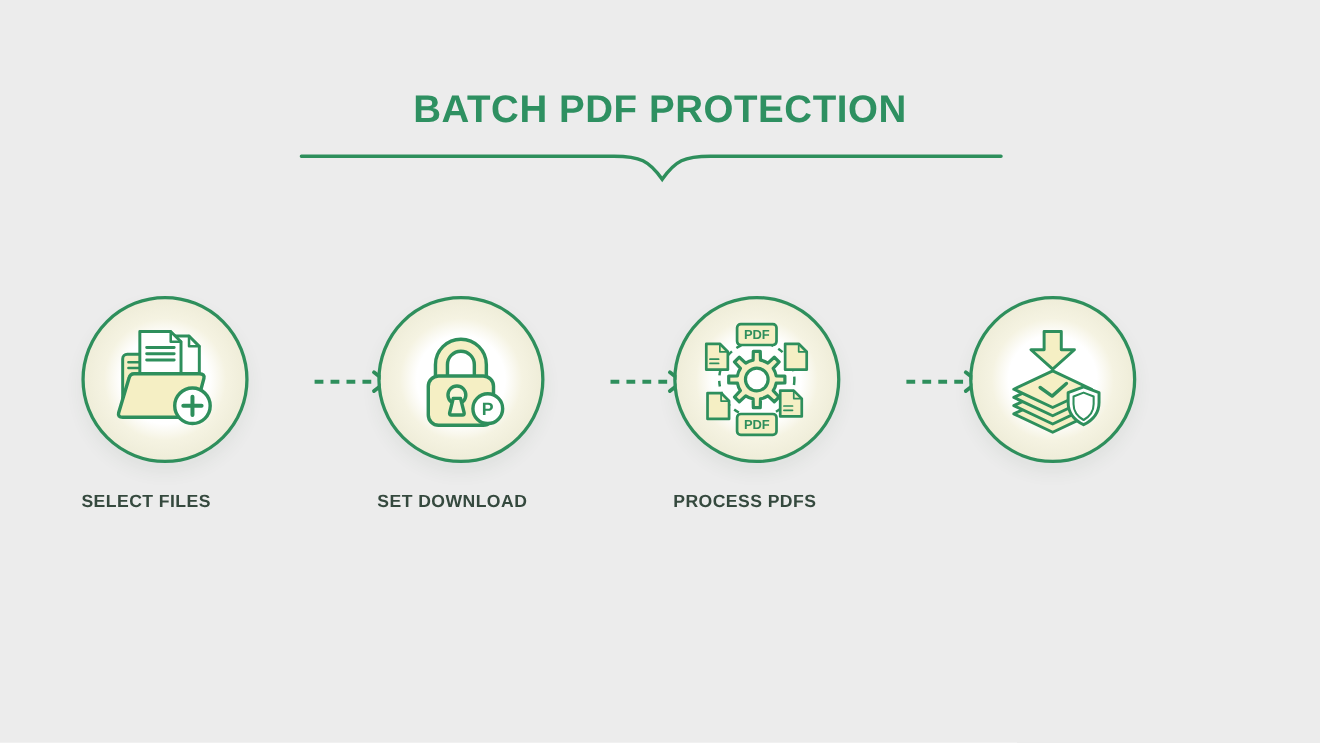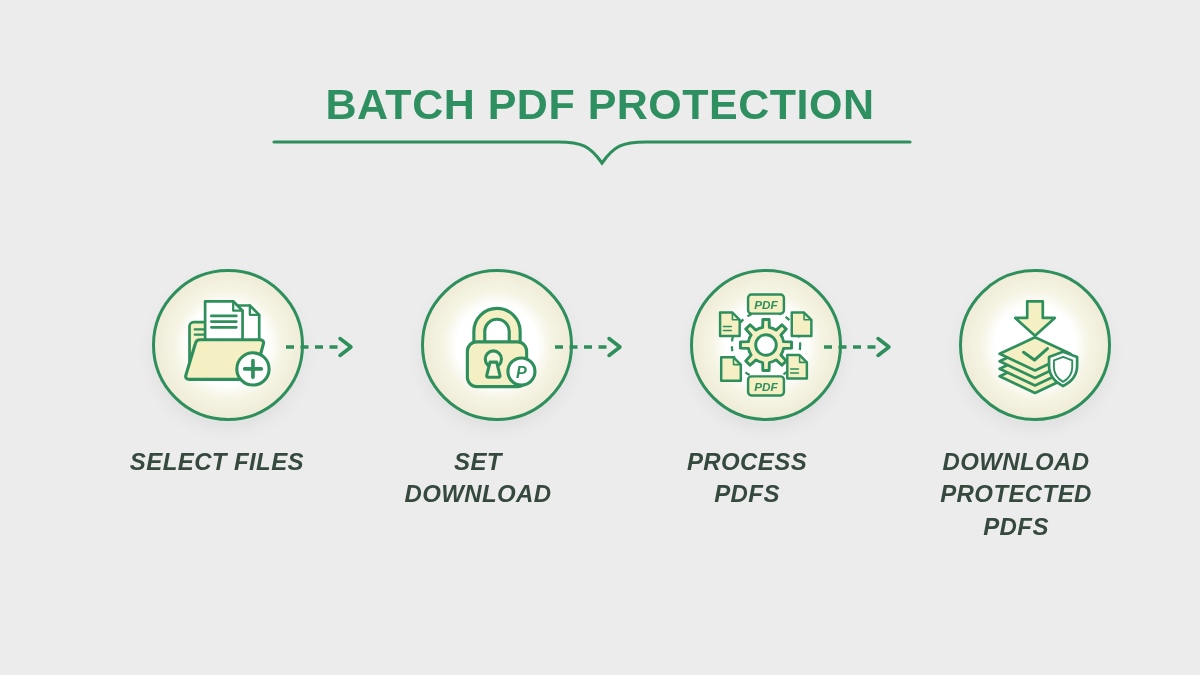--- a/index.html
+++ b/index.html
@@ -6,39 +6,39 @@
   .canvas{
     position:relative;
     width:1200px;height:675px;
     background:var(--background,#ececec);
     font-family:"Liberation Sans",sans-serif;
     overflow:hidden;
   }
   .title{
     position:absolute;top:80px;left:0;width:100%;
     margin:0;text-align:center;
-    font-size:43px;font-weight:700;letter-spacing:.5px;
+    font-size:35px;font-weight:700;letter-spacing:.5px;
     color:var(--title-green,#2e9061);
   }
   .brace{position:absolute;left:272px;top:138px;}
   .step{
     position:absolute;top:269px;width:230px;
-    display:flex;flex-direction:column;align-items:flex-end;font-style:italic;
+    display:flex;flex-direction:column;align-items:flex-start;
   }
   .circle{
     width:152px;height:152px;border-radius:50%;
     border:3px solid var(--green,#2e8f5c);
     background:radial-gradient(closest-side,#ffffff 0%,#ffffff 55%,#f5f3e2 76%,#efedd9 100%);
     display:flex;align-items:center;justify-content:center;
     box-shadow:0 8px 16px rgba(60,80,60,.07);
     box-sizing:border-box;
   }
   .step-label{
     margin-top:25px;
-    font-size:24px;font-weight:700;letter-spacing:.4px;
+    font-size:16px;font-weight:700;letter-spacing:.4px;
     line-height:1.35;text-align:center;
     color:var(--label-text,#35493e);
     max-width:190px;
   }
   .arrow{position:absolute;top:334px;}
 
   
   .st{stroke:var(--green,#2e8f5c);fill:none;stroke-width:3;stroke-linecap:round;stroke-linejoin:round;}
   .fy{fill:var(--pale-yellow,#f5efc4);stroke:var(--green,#2e8f5c);stroke-width:3;stroke-linejoin:round;}
   .fw{fill:#ffffff;stroke:var(--green,#2e8f5c);stroke-width:3;stroke-linejoin:round;}
@@ -157,16 +157,15 @@
         <path class="fy sw26" d="M16,65.7 L50,49.7 L84,65.7 L50,81.7 Z"></path>
         <path class="fy sw26" d="M16,58.5 L50,42.5 L84,58.5 L50,74.5 Z"></path>
         <path class="st" d="M39,57 L49.5,64.5 L62,53.5"></path>
 
         <path class="fy sw26" d="M42.5,8 h15 V24 h11.5 L50,41 L31,24 h11.5 Z"></path>
 
         <path class="fw sw26" d="M77,56.5 l13.5,5 v8.5 c0,9.5 -5.5,15.5 -13.5,19.5 c-8,-4 -13.5,-10 -13.5,-19.5 v-8.5 Z"></path>
         <path class="shield-inner" d="M77,61.5 l8.8,3.3 v6.6 c0,6.8 -3.6,11 -8.8,14 c-5.2,-3 -8.8,-7.2 -8.8,-14 v-6.6 Z"></path>
       </svg>
     </div>
-    <div class="step-label">DOWNLOAD PROTECTED PDFS</div>
   </div>
 
 </div>
 
 </body></html>

